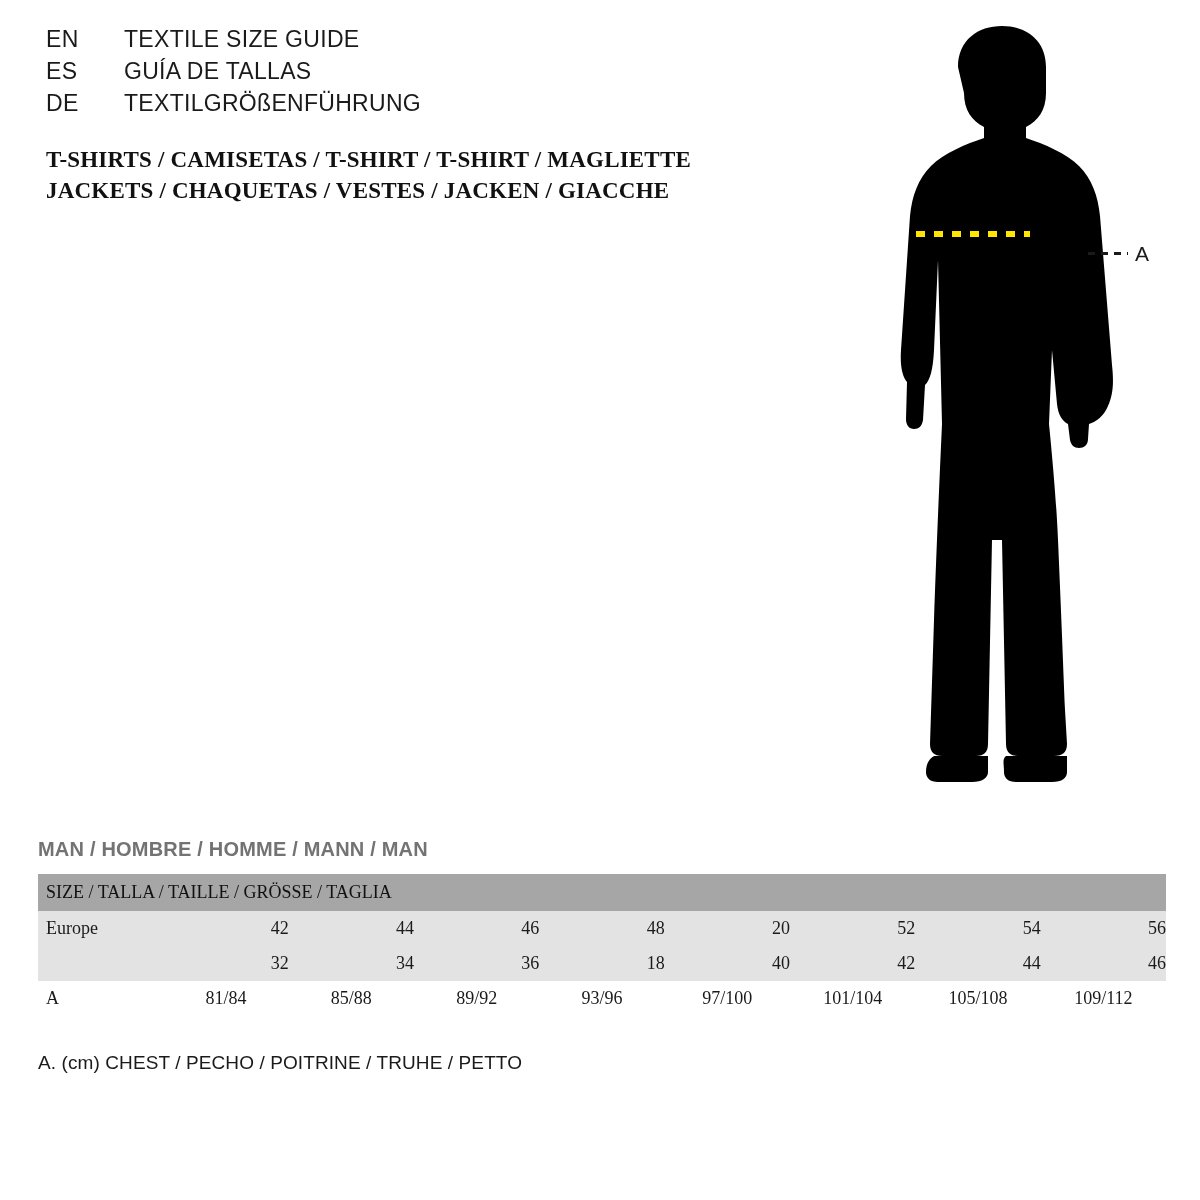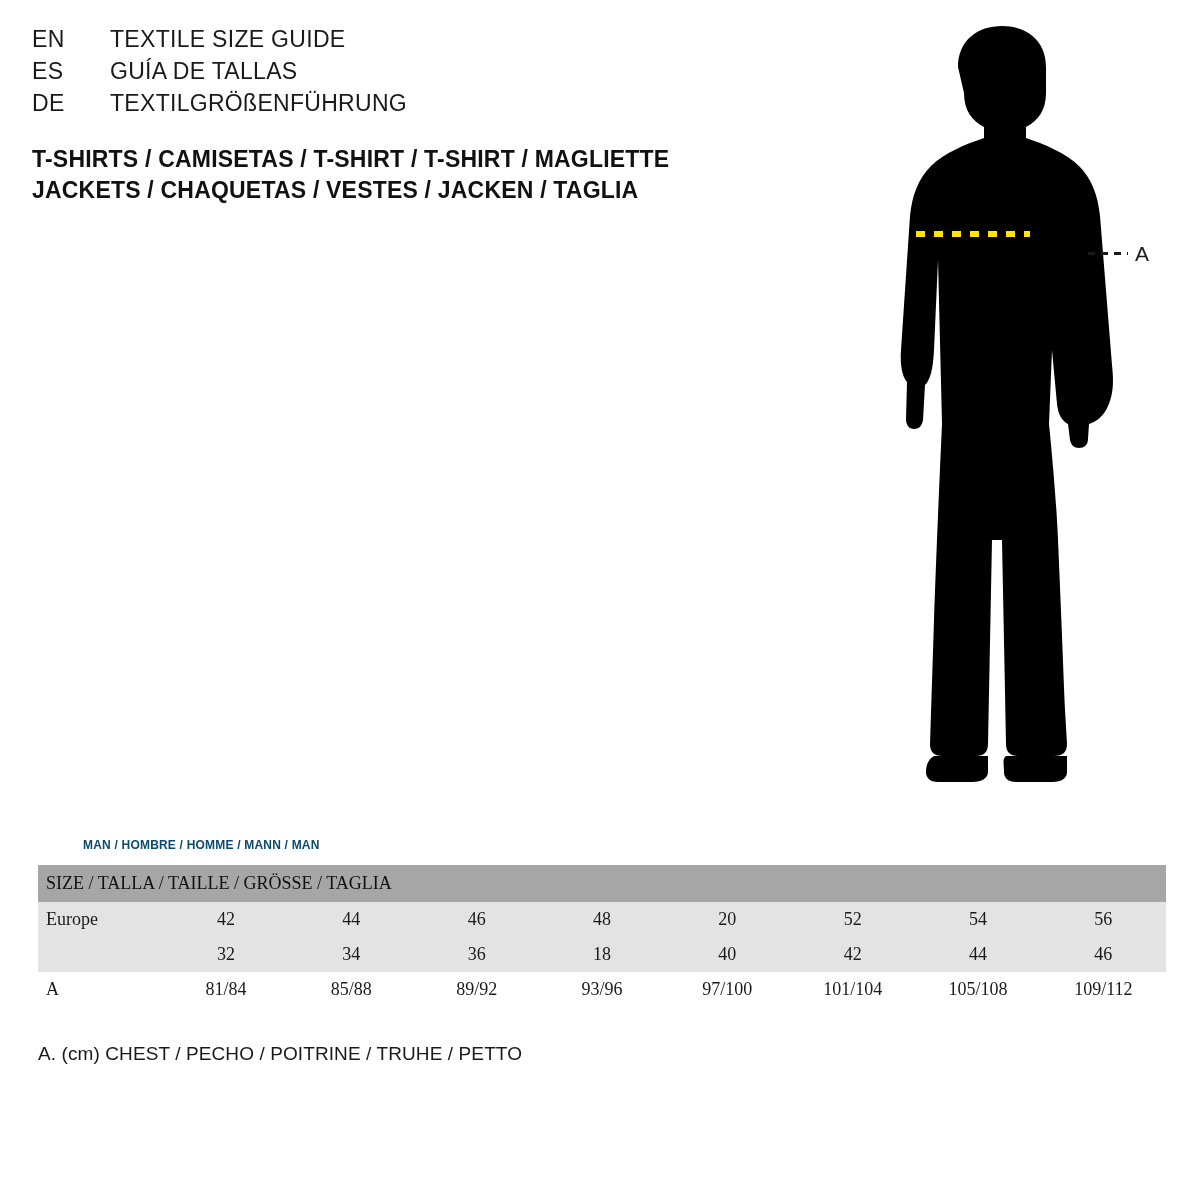--- a/index.html
+++ b/index.html
@@ -12,21 +12,21 @@
     height: 1200px;
     font-family: "Liberation Sans", sans-serif;
     color: #1a1a1a;
     position: relative;
     overflow: hidden;
   }
 
   
   .header {
     position: absolute;
-    left: 32px;
+    left: 46px;
     top: 26px;
     width: 720px;
   }
   .lang-row {
     display: flex;
     align-items: baseline;
     height: 32px;
   }
   .lang-code {
     width: 78px;
@@ -42,20 +42,21 @@
 
   .garment-lines {
     margin-top: 22px;
   }
   .garment-line {
     font-size: 23px;
     font-weight: bold;
     letter-spacing: 0.2px;
     line-height: 31px;
     color: #111111;
+    font-family: Liberation Serif, serif;
   }
 
   
   .figure-wrap {
     position: absolute;
     left: 830px;
     top: 20px;
     width: 350px;
     height: 770px;
   }
@@ -79,26 +80,25 @@
   }
 
   
   .table-section {
     position: absolute;
     left: 38px;
     top: 838px;
     width: 1128px;
   }
   .table-title {
-    font-size: 12px;
+    font-size: 20px;
     font-weight: bold;
     letter-spacing: 0.2px;
-    color: #0c4a6e;
+    color: #737373;
     margin-bottom: 13px;
-    margin-left: 45px;
   }
   table.size-table {
     border-collapse: collapse;
     width: 1128px;
     table-layout: fixed;
   }
   table.size-table td {
     font-size: 18px;
     color: #1a1a1a;
     padding: 7px 0 7px 0;
@@ -113,20 +113,21 @@
   }
   tr.head-row td {
     background: #a6a6a6;
     font-size: 18px;
     color: #111111;
     padding: 8px 0 8px 8px;
     text-align: left;
   }
   tr.shade td {
     background: #e3e3e3;
+    text-align: right;
   }
   tr.plain td {
     background: #ffffff;
   }
   .footnote {
     margin-top: 36px;
     font-size: 19px;
     color: #1a1a1a;
     letter-spacing: 0.1px;
   }
@@ -144,21 +145,21 @@
     <div class="lang-code">ES</div>
     <div class="lang-text">GUÍA DE TALLAS</div>
   </div>
   <div class="lang-row">
     <div class="lang-code">DE</div>
     <div class="lang-text">TEXTILGRÖßENFÜHRUNG</div>
   </div>
 
   <div class="garment-lines">
     <div class="garment-line">T-SHIRTS / CAMISETAS / T-SHIRT / T-SHIRT / MAGLIETTE</div>
-    <div class="garment-line">JACKETS / CHAQUETAS / VESTES / JACKEN / TAGLIA</div>
+    <div class="garment-line">JACKETS / CHAQUETAS / VESTES / JACKEN / GIACCHE</div>
   </div>
 </div>
 
 <div class="figure-wrap">
   <svg class="figure-svg" width="350" height="770" viewBox="0 0 350 770" xmlns="http://www.w3.org/2000/svg">
     <path fill="#000000" d="
       M128,47
       C128,20 148,6 172,6
       C196,6 216,20 216,47
       L216,73

